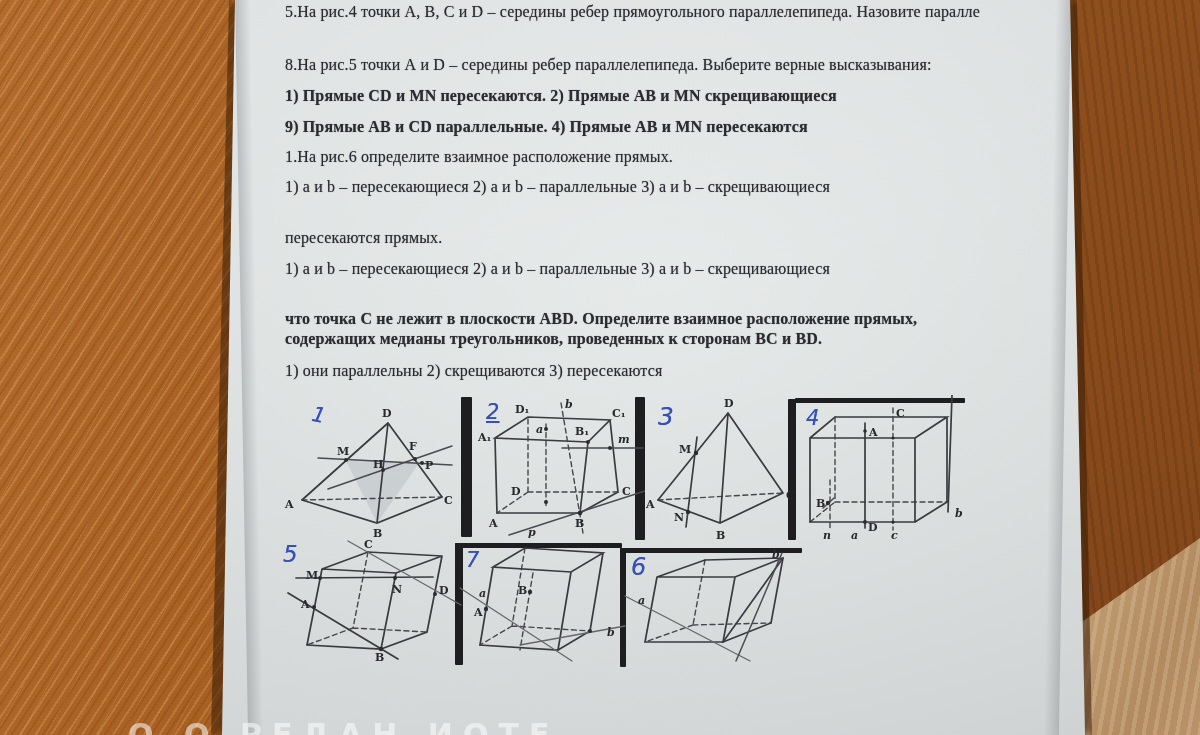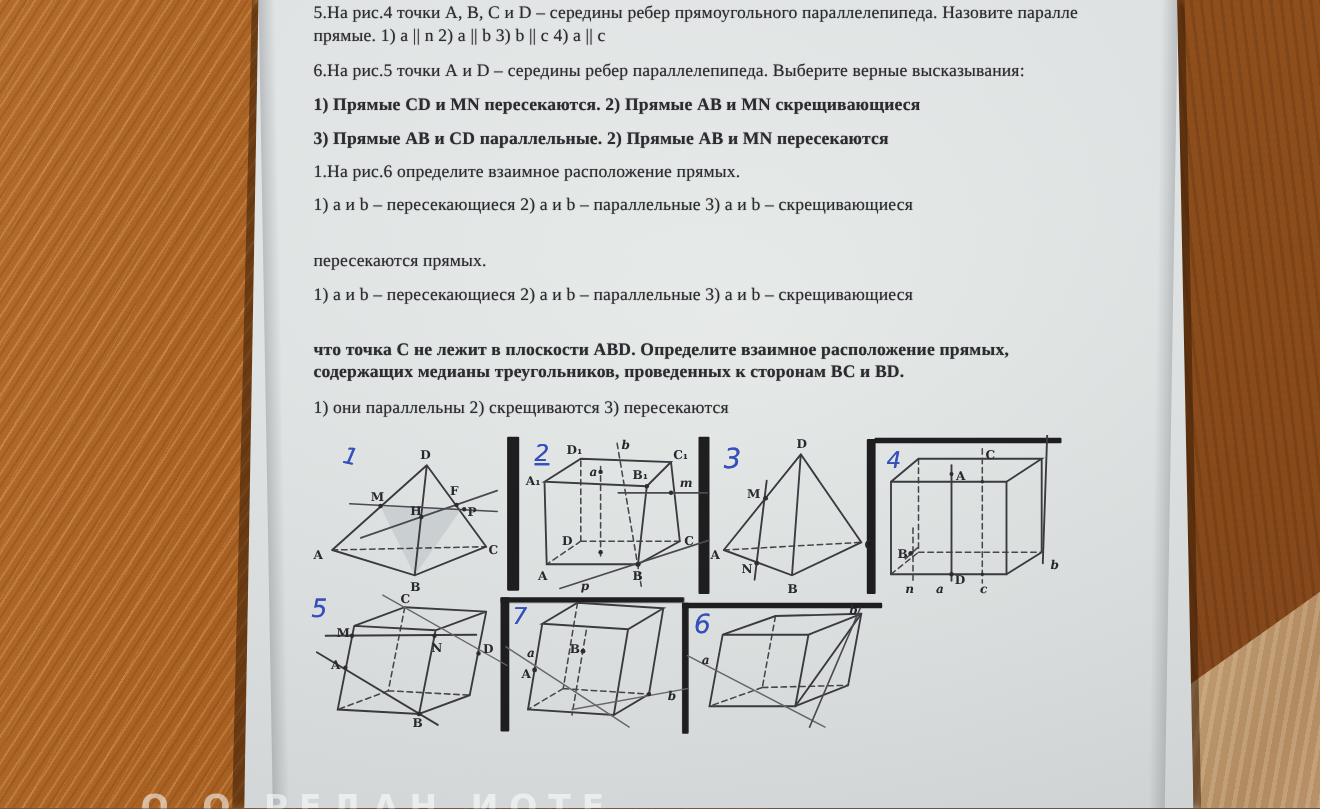--- a/index.html
+++ b/index.html
@@ -60,24 +60,23 @@
   <div class="wood wood-right"></div>
   <div class="wood-light"></div>
   <div class="paper-shadow"></div>
 
   <div class="paper">
     <div class="edgeL"></div>
     <div class="edgeR"></div>
     <div class="content">
 
       <div class="tl" style="top:3px">5.На рис.4 точки А, В, С и D – середины ребер прямоугольного параллелепипеда. Назовите паралле</div>
-      <div class="tl" style="top:24px">прямые. 1) a || n 2) a || b 3) b || c 4) a || c</div>
-      <div class="tl" style="top:56px">6.На рис.5 точки А и D – середины ребер параллелепипеда. Выберите верные высказывания:</div>
+      <div class="tl" style="top:56px">8.На рис.5 точки А и D – середины ребер параллелепипеда. Выберите верные высказывания:</div>
       <div class="tl b" style="top:87px">1) Прямые CD и MN пересекаются. 2) Прямые АВ и MN скрещивающиеся</div>
-      <div class="tl b" style="top:118px">3) Прямые АВ и CD параллельные. 2) Прямые АВ и MN пересекаются</div>
+      <div class="tl b" style="top:118px">9) Прямые АВ и CD параллельные. 4) Прямые АВ и MN пересекаются</div>
       <div class="tl" style="top:148px">1.На рис.6 определите взаимное расположение прямых.</div>
       <div class="tl" style="top:178px">1) a и b – пересекающиеся 2) a и b – параллельные 3) a и b – скрещивающиеся</div>
       <div class="tl" style="top:229px">пересекаются прямых.</div>
       <div class="tl" style="top:260px">1) a и b – пересекающиеся 2) a и b – параллельные 3) a и b – скрещивающиеся</div>
       <div class="tl b" style="top:310px">что точка С не лежит в плоскости ABD. Определите взаимное расположение прямых,</div>
       <div class="tl b" style="top:330px">содержащих медианы треугольников, проведенных к сторонам ВС и BD.</div>
       <div class="tl" style="top:362px">1) они параллельны 2) скрещиваются 3) пересекаются</div>
 
       <div class="divider" style="left:461px;top:397px;width:11px;height:140px"></div>
       <div class="divider" style="left:635px;top:397px;width:10px;height:143px"></div>

